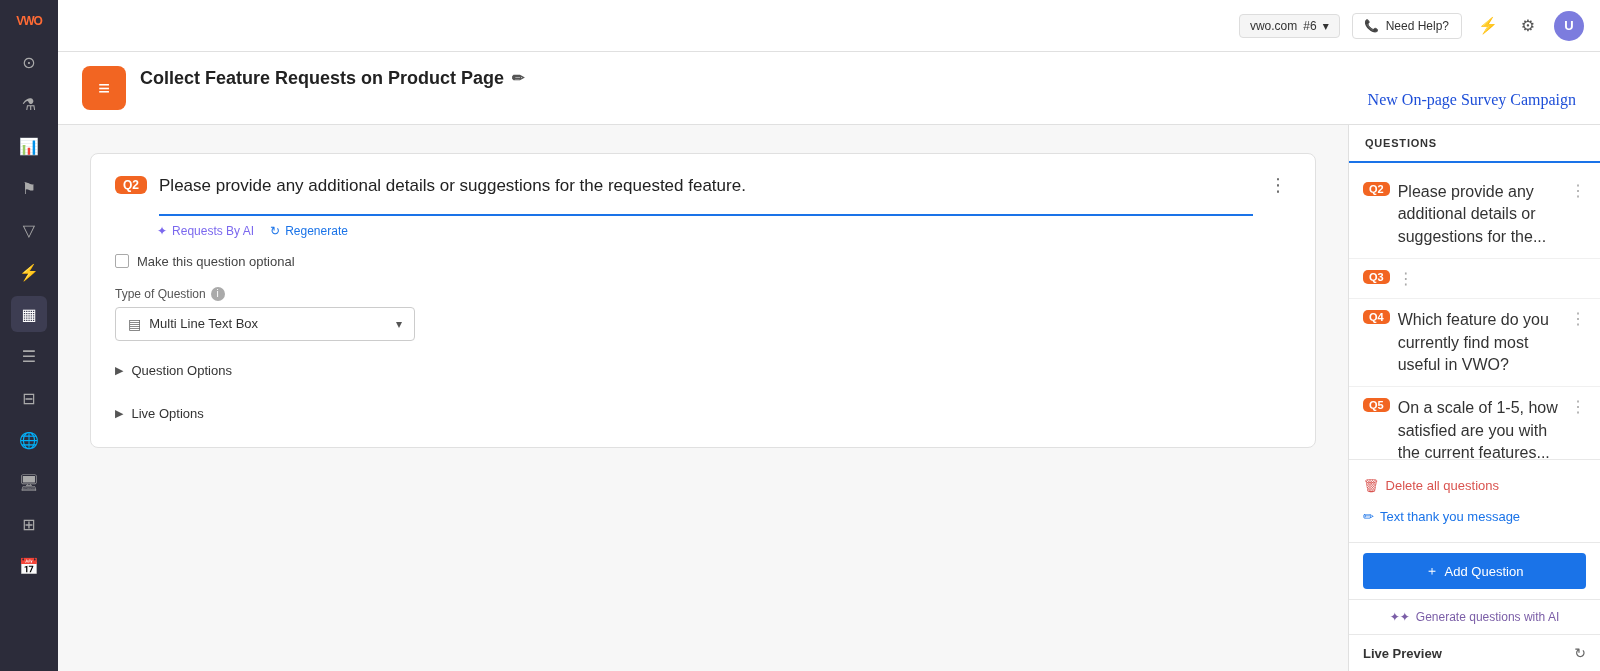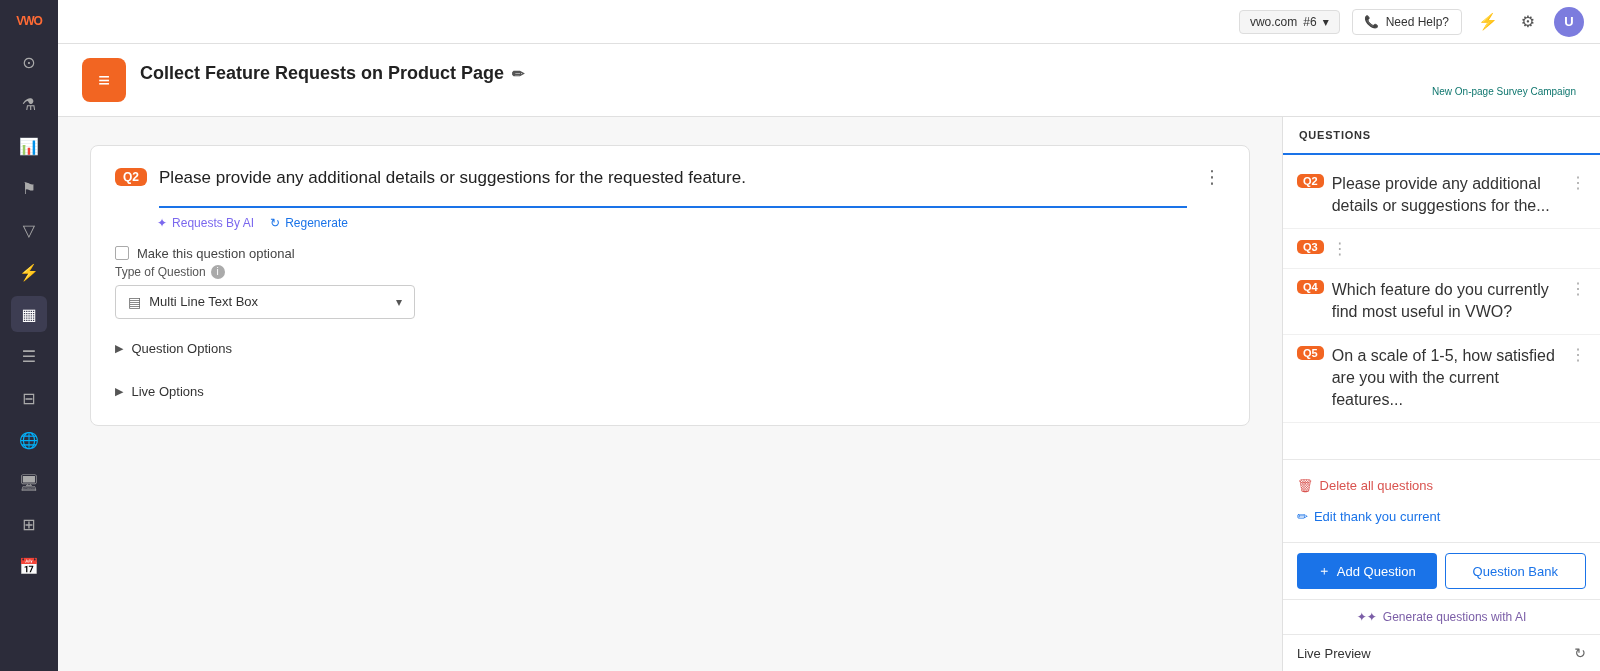--- a/index.html
+++ b/index.html
@@ -41,21 +41,21 @@
     .main-area {
       flex: 1;
       display: flex;
       flex-direction: column;
       overflow: hidden;
     }
 
     
     .topnav {
       background: #fff;
-      height: 44px;
+      height: 52px;
       display: flex;
       align-items: center;
       justify-content: flex-end;
       padding: 0 16px;
       border-bottom: 1px solid #e0e0e0;
       flex-shrink: 0;
     }
     .topnav-right {
       display: flex;
       align-items: center;
@@ -131,21 +131,21 @@
     }
     .campaign-info { flex: 1; text-align: right; }
     .campaign-title {
       font-size: 18px;
       font-weight: 600;
       color: #222;
       display: flex;
       align-items: center;
       gap: 8px;
     }
-    .campaign-subtitle { font-size: 10px; color: #0f766e; margin-top: 2px; }
+    .campaign-subtitle { font-size: 16px; color: #1d4ed8; margin-top: 2px; font-family: Liberation Serif, serif; }
     .edit-icon { color: #555; cursor: pointer; font-size: 15px; }
 
     
     .content-area {
       flex: 1;
       display: flex;
       overflow: hidden;
     }
 
     
@@ -221,21 +221,21 @@
       font-size: 12px;
       cursor: pointer;
       background: none;
       border: none;
     }
 
     .optional-row {
       display: flex;
       align-items: center;
       gap: 8px;
-      margin-bottom: 4px;
+      margin-bottom: 18px;
     }
     .optional-checkbox {
       width: 14px;
       height: 14px;
       border: 1.5px solid #aaa;
       border-radius: 2px;
       cursor: pointer;
     }
     .optional-label { font-size: 13px; color: #444; }
 
@@ -286,21 +286,21 @@
       cursor: pointer;
       font-size: 13px;
       color: #333;
       font-weight: 500;
       padding: 6px 0;
     }
     .collapsible-arrow { color: #555; font-size: 11px; }
 
     
     .right-panel {
-      width: 318px;
+      width: 252px;
       background: #fff;
       border-left: 1px solid #e0e0e0;
       display: flex;
       flex-direction: column;
       flex-shrink: 0;
     }
     .right-panel-header {
       padding: 12px 16px;
       border-bottom: 2px solid #1a73e8;
       font-size: 11px;
@@ -416,21 +416,21 @@
 
     .live-preview-bar {
       padding: 10px 14px;
       border-top: 1px solid #e8e8e8;
       display: flex;
       align-items: center;
       justify-content: space-between;
     }
     .live-preview-label {
       font-size: 13px;
-      font-weight: 400;
+      font-weight: 700;
       color: #333;
     }
     .refresh-icon { color: #666; cursor: pointer; font-size: 14px; }
 
     
     .vwo-logo {
       display: flex;
       align-items: center;
       justify-content: center;
       margin-bottom: 10px;
@@ -583,30 +583,29 @@
 
       </div>
 
       <div class="right-panel-actions">
         <button class="delete-all-btn">
           <span>🗑</span>
           <span>Delete all questions</span>
         </button>
         <button class="edit-thank-btn">
           <span>✏</span>
-          <span>Edit thank you current</span>
+          <span>Text thank you message</span>
         </button>
       </div>
 
       <div class="add-question-row">
         <button class="add-question-btn">
           <span>＋</span>
           <span>Add Question</span>
         </button>
-        <button class="question-bank-btn">Question Bank</button>
       </div>
 
       <div class="gen-ai-row">
         <button class="gen-ai-btn">
           <span>✦✦</span>
           <span>Generate questions with AI</span>
         </button>
       </div>
 
       <div class="live-preview-bar">

